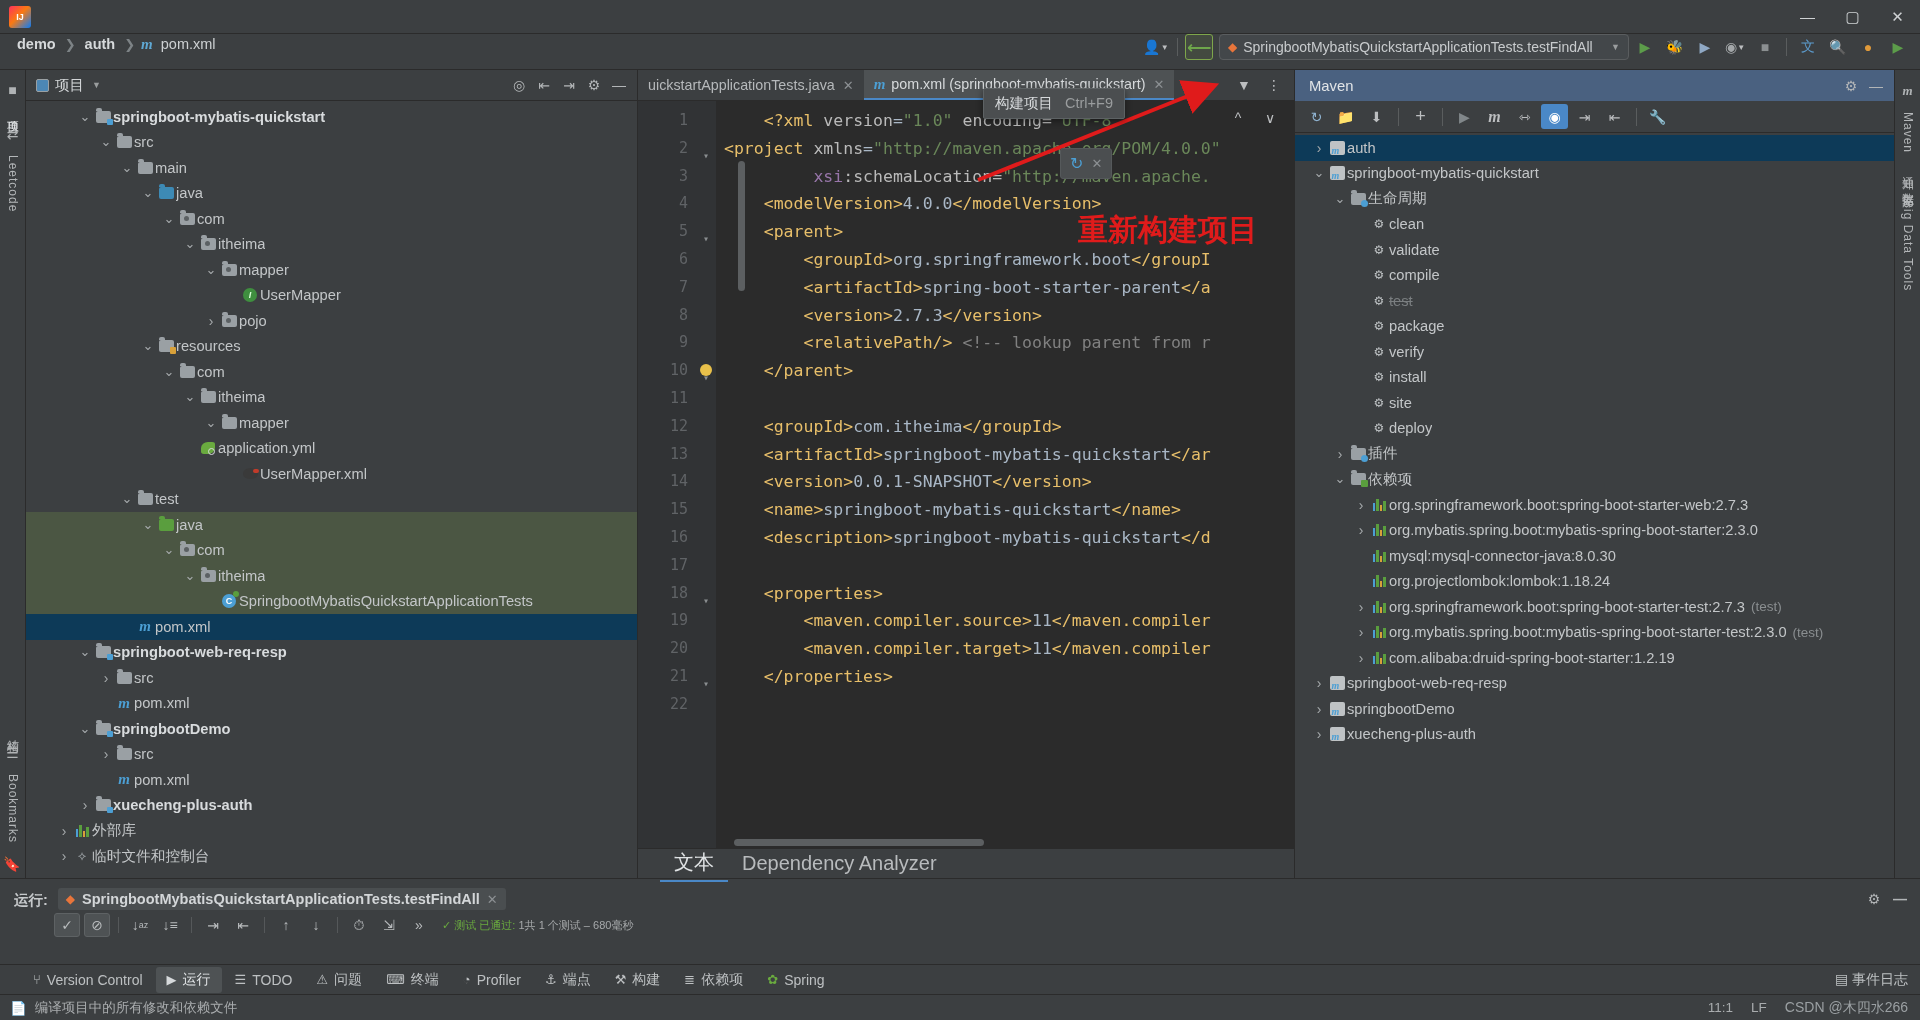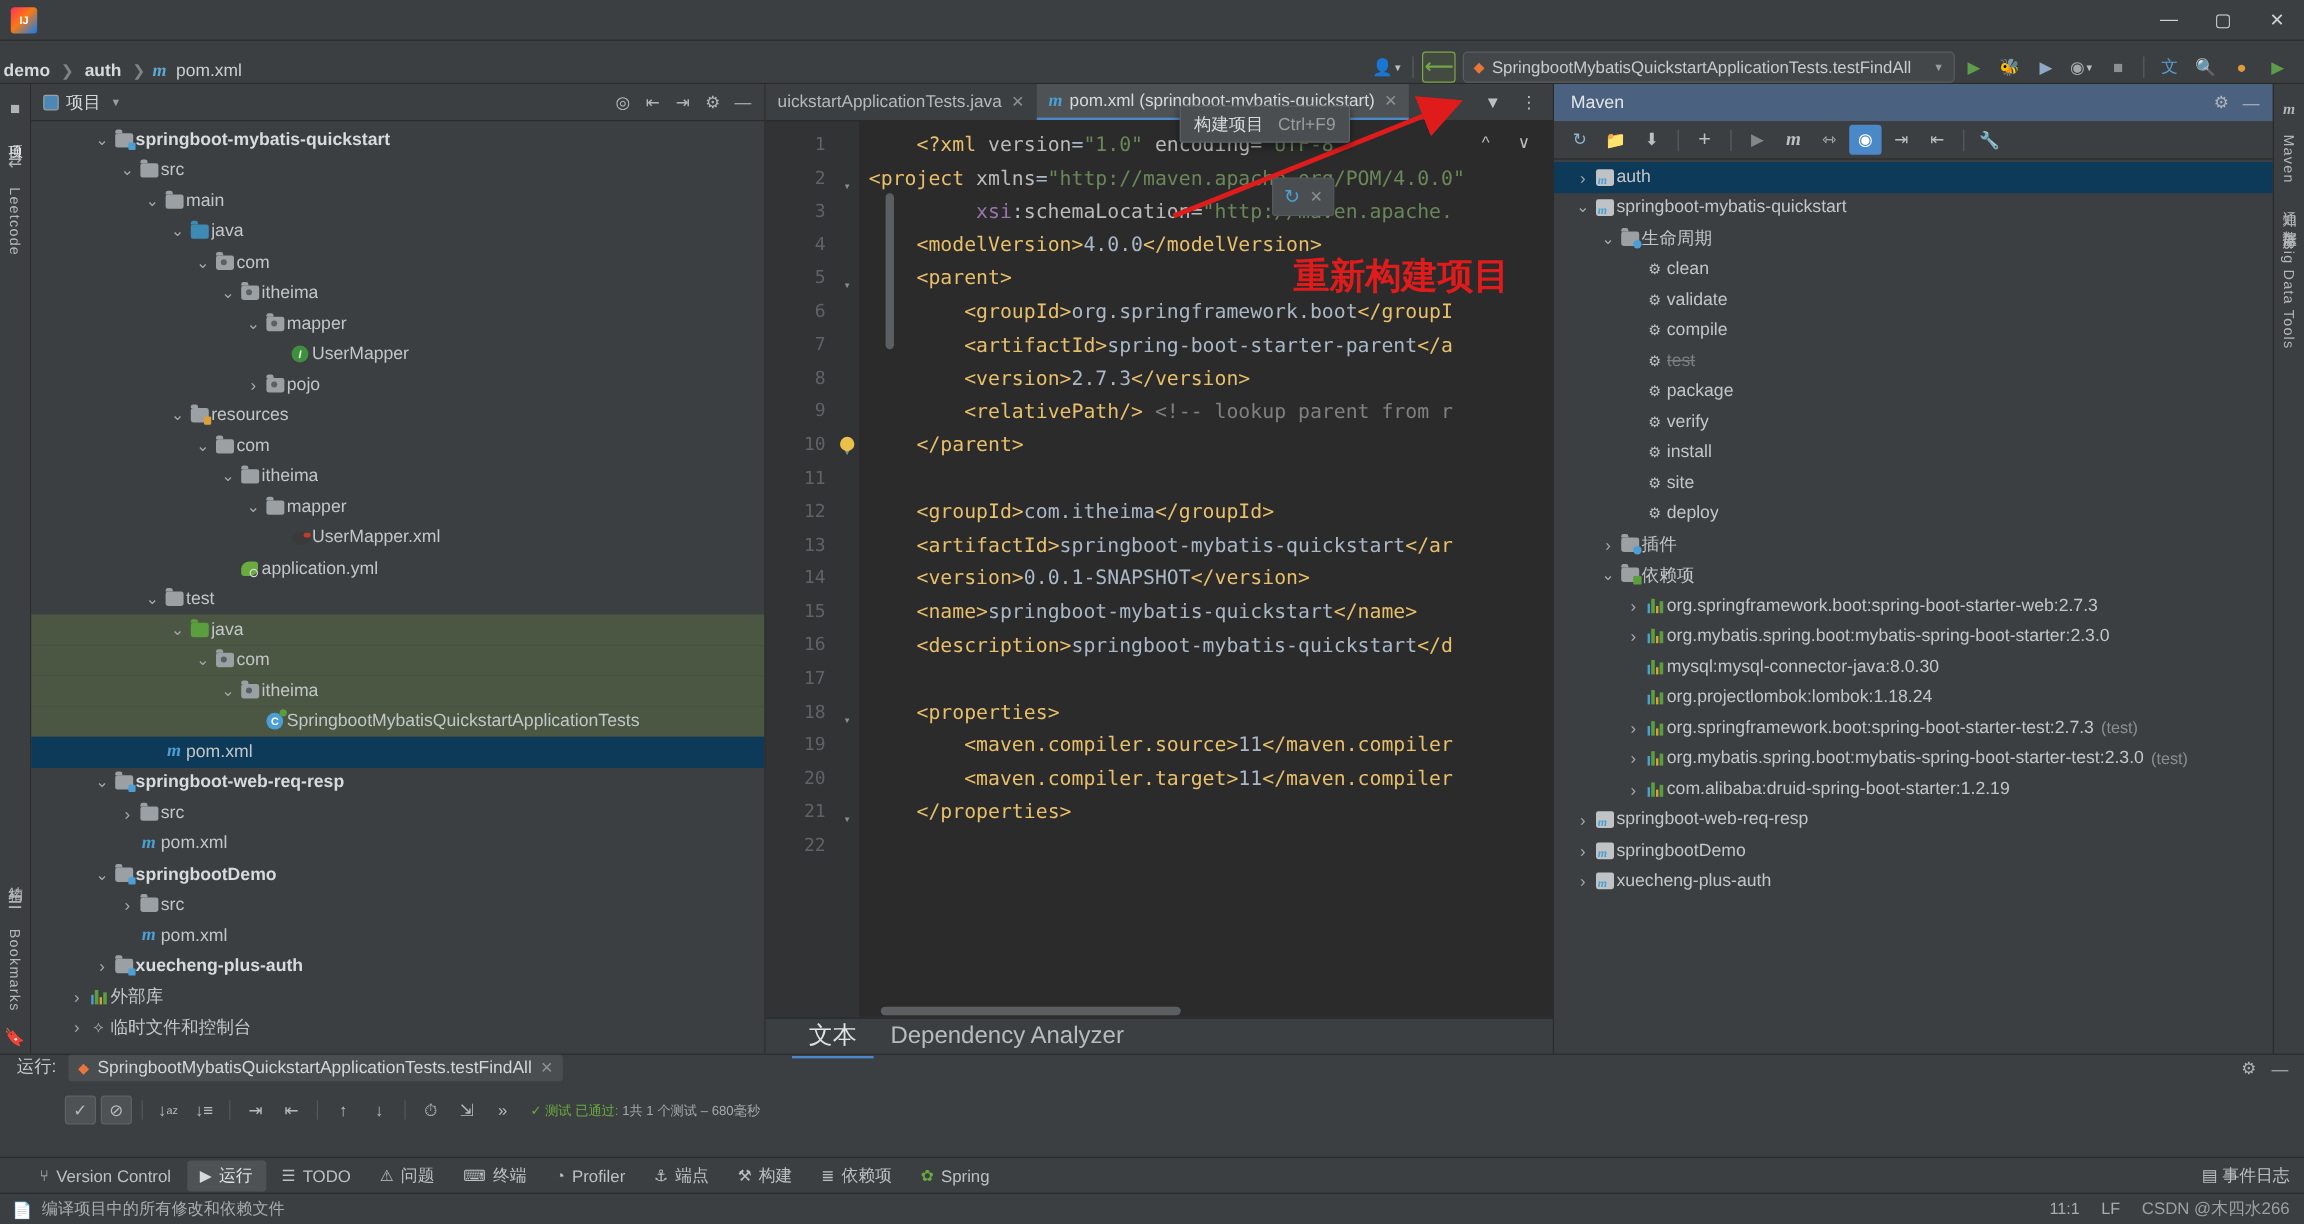--- a/index.html
+++ b/index.html
@@ -32,22 +32,22 @@
   }
   .win-title {
     position: absolute; left: 0; right: 0; text-align: center; font-size: 14.5px;
     color: #9a9d9e; pointer-events: none;
   }
   .win-ctrls { margin-left: auto; display: flex; align-items: center; z-index: 2; }
   .win-btn { width: 45px; height: 33px; display:flex; align-items:center; justify-content:center; color:#cfd2d4; font-size:15px;}
 
   
   .navbar {
-    height: 36px; background: #3c3f41; display: flex; align-items: flex-end;
-    flex: none; border-bottom: 1px solid #2b2b2b; 
+    height: 36px; background: #3c3f41; display: flex; align-items: flex-start;
+    flex: none; border-bottom: 1px solid #2b2b2b; padding-left: 14px;
   }
   .crumbs { display: flex; align-items: center; font-size: 14.5px; color: #d6d9db; }
   .crumb { padding: 2px 3px; font-weight: bold; }
   .crumb.weak { font-weight: normal; color:#cdd0d2;}
   .crumb-sep { color: #7d8386; margin: 0 6px; font-size: 13px;}
   .m-icon { color: #5fa8d3; font-style: italic; font-weight: bold; font-size: 15px; margin-right:5px; font-family:"Liberation Serif", serif;}
   .nav-right { margin-left: auto; display: flex; align-items: center; gap: 2px; padding-right: 8px; }
   .tb-btn {
     width: 28px; height: 26px; display: flex; align-items: center; justify-content: center;
     border-radius: 3px; color: #bcbec0; font-size: 14px; cursor: default;
@@ -193,21 +193,21 @@
   .mv-toolbar {
     height: 32px; display: flex; align-items: center; gap: 3px; padding: 0 8px;
     border-bottom: 1px solid #2b2b2b; flex: none; background:#3c3f41;
   }
   .mv-btn { width:27px; height:25px; display:flex; align-items:center; justify-content:center; color:#bcbec0; font-size:14px; border-radius:3px;}
   .mv-btn.on { background:#4a88c7; color:#fff; }
   .mv-tree { flex:1; overflow:hidden; padding-top:2px;}
 
   
   .runpanel { height: 86px; background: #3c3f41; flex: none; border-top: 1px solid #2b2b2b; display:flex; flex-direction:column;}
-  .run-head { height: 31px; display:flex; align-items:flex-start; padding-left: 14px; gap: 10px; flex:none;}
+  .run-head { height: 31px; display:flex; align-items:flex-end; padding-left: 14px; gap: 10px; flex:none;font-weight:bold;}
   .run-head .lab { font-size:14.5px; color:#c7cacc; }
   .run-tab { display:flex; align-items:center; gap:7px; font-size:14.5px; color:#d3d6d8; padding: 3px 8px; background:#4a4e50; border-radius:3px;}
   .run-tab .ico { color:#e8753b; font-size:12px;}
   .run-tab .x { color:#8c9093; font-size:13px;}
   .run-head-right { margin-left:auto; display:flex; align-items:center; gap:2px; padding-right:8px;}
   .run-toolbar { height: 30px; display:flex; align-items:center; gap:4px; padding-left: 54px; flex:none;}
   .rt-btn { width:26px;height:24px;display:flex;align-items:center;justify-content:center;color:#b8bbbd;font-size:14px;border-radius:3px;}
   .rt-btn.pressed { background:#4e5254; border:1px solid #5e6264; }
   .rt-sep { width:1px;height:16px;background:#55585a;margin:0 4px;}
   .run-status { font-size:11px; margin-left:6px; }
@@ -428,33 +428,33 @@
             </span>
             <span class="lbl">itheima</span>
           </div>
           <div class="row" style="padding-left: 177px;">
             <span class="arrow" style="font-size: 13px; line-height: 8px;">⌄</span>
             <span class="ico">
               <span class="fi fi-grey"></span>
             </span>
             <span class="lbl">mapper</span>
           </div>
+          <div class="row" style="padding-left: 156px;">
+            <span class="arrow none">&nbsp;</span>
+            <span class="ico">
+              <span class="ic-yml"></span>
+            </span>
+            <span class="lbl">application.yml</span>
+          </div>
           <div class="row" style="padding-left: 198px;">
             <span class="arrow none">&nbsp;</span>
             <span class="ico">
               <span class="ic-mybatis"></span>
             </span>
             <span class="lbl">UserMapper.xml</span>
-          </div>
-          <div class="row" style="padding-left: 156px;">
-            <span class="arrow none">&nbsp;</span>
-            <span class="ico">
-              <span class="ic-yml"></span>
-            </span>
-            <span class="lbl">application.yml</span>
           </div>
           <div class="row" style="padding-left: 93px;">
             <span class="arrow" style="font-size: 13px; line-height: 8px;">⌄</span>
             <span class="ico">
               <span class="fi fi-grey"></span>
             </span>
             <span class="lbl">test</span>
           </div>
           <div class="row sel-green" style="padding-left: 114px;">
             <span class="arrow" style="font-size: 13px; line-height: 8px;">⌄</span>

